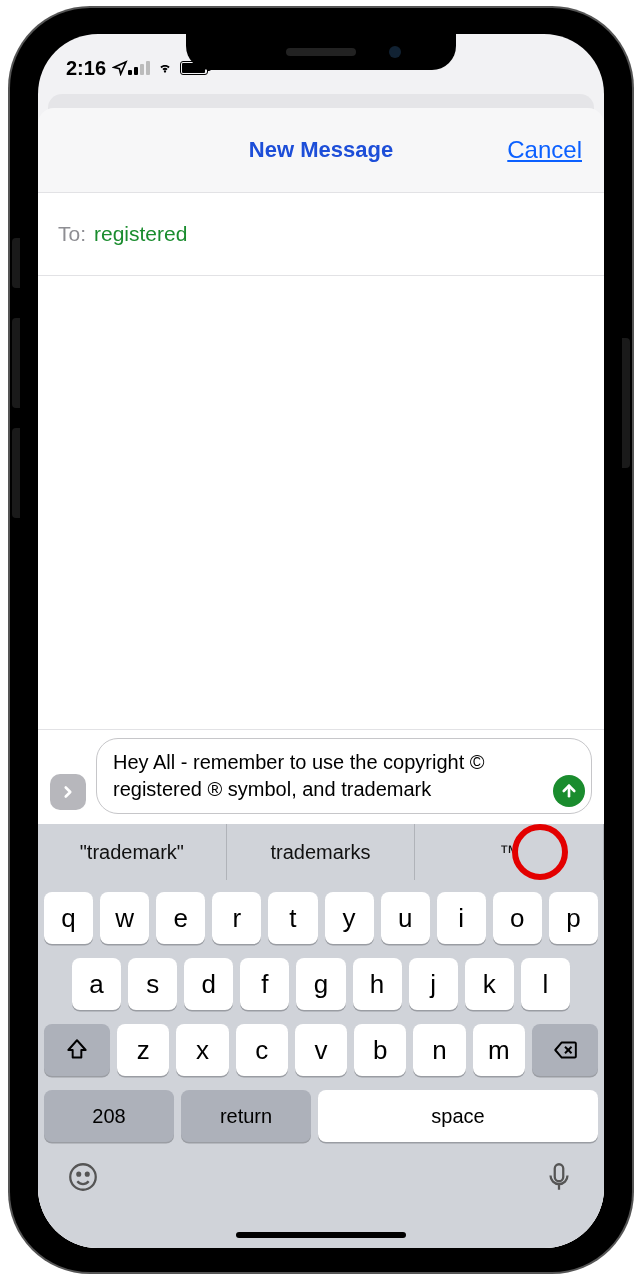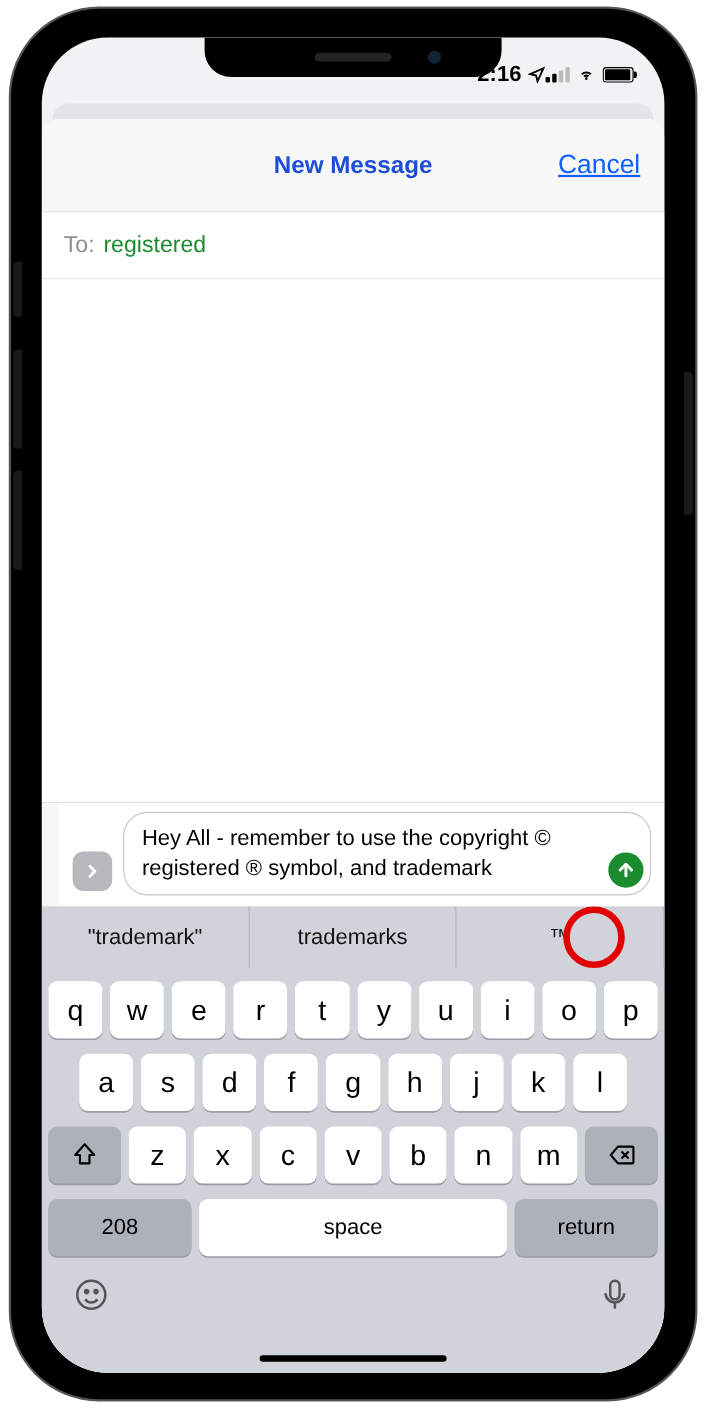--- a/index.html
+++ b/index.html
@@ -21,48 +21,48 @@
   }
   .notch {
     position: absolute; top: 0; left: 50%; transform: translateX(-50%);
     width: 270px; height: 36px; background: #000; border-radius: 0 0 24px 24px;
     display: flex; align-items: center; justify-content: center; gap: 60px;
   }
   .speaker { width: 70px; height: 8px; background: #222; border-radius: 4px; }
   .cam { width: 12px; height: 12px; background: #123; border-radius: 50%; position: absolute; right: 55px; top: 12px; }
 
   
-  .status-bar { position: absolute; top: 0; left: 0; right: 0; height: 54px; display: flex; justify-content: flex-end; align-items: center; padding: 14px 28px 0; color: #000; font-weight: 600; }
+  .status-bar { position: absolute; top: 0; left: 0; right: 0; height: 54px; display: flex; justify-content: flex-start; align-items: center; padding: 14px 28px 0; color: #000; font-weight: 600; }
   .status-left { display: flex; align-items: center; gap: 6px; font-size: 20px; }
   .status-right { display: flex; align-items: center; gap: 6px; }
   .signal-bars { display: flex; align-items: flex-end; gap: 2px; height: 14px; }
   .signal-bars span { width: 4px; background: #000; border-radius: 1px; }
   .signal-bars span:nth-child(1){height:5px;} .signal-bars span:nth-child(2){height:8px;}
   .signal-bars span:nth-child(3){height:11px;background:#bbb;} .signal-bars span:nth-child(4){height:14px;background:#bbb;}
   .wifi { width:18px; height:14px; }
   .battery { width: 28px; height: 14px; border: 1.5px solid #000; border-radius: 3px; position: relative; }
   .battery::after { content:""; position:absolute; right:-4px; top:3px; width:3px; height:6px; background:#000; border-radius:0 2px 2px 0; }
   .battery-fill { position:absolute; left:1px; top:1px; bottom:1px; width: 90%; background:#000; border-radius:1px; }
 
   
   .sheet-back { position:absolute; top:60px; left:10px; right:10px; height:40px; background:#e5e5e8; border-radius:14px 14px 0 0; }
   .sheet { position:absolute; top:74px; left:0; right:0; bottom:0; background:#f7f7f8; border-radius:16px 16px 0 0; display:flex; flex-direction:column; }
   .nav { height:84px; display:flex; align-items:center; justify-content:center; position:relative; }
   .nav-title { font-size:22px; font-weight:700; color:#1d4ed8; }
   .nav-cancel { position:absolute; right:22px; font-size:24px; color:#0b60ff; text-decoration:underline; }
 
   
-  .to-row { background:#fff; border-top:1px solid #e2e2e5; border-bottom:1px solid #e2e2e5; padding:18px 20px; display:flex; gap:8px; font-size:21px; }
+  .to-row { background:#fff; border-top:1px solid #e2e2e5; border-bottom:1px solid #e2e2e5; padding:29px 20px; display:flex; gap:8px; font-size:21px; }
   .to-label { color:#8e8e93; }
   .to-value { color:#1a8c2e; }
 
   .spacer { flex:1; background:#fff; border-bottom:1px solid #e2e2e5; }
 
   
-  .input-row { background:#fff; padding:8px 12px 10px; display:flex; align-items:flex-end; gap:10px;margin-left:16px; }
+  .input-row { background:#fff; padding:8px 12px 10px; display:flex; align-items:flex-end; gap:10px; }
   .expand-btn { width:36px; height:36px; background:#b7b7bc; border-radius:10px; display:flex; align-items:center; justify-content:center; color:#fff; margin-bottom:4px; }
   .bubble { flex:1; border:1.5px solid #c6c6c9; border-radius:22px; padding:10px 44px 10px 16px; font-size:20px; line-height:1.35; color:#000; position:relative; background:#fff; min-height:44px; }
   .send-btn { position:absolute; right:6px; bottom:6px; width:32px; height:32px; background:#1a8c2e; border-radius:50%; display:flex; align-items:center; justify-content:center; }
 
   
   .keyboard { background:#d0d3d9; padding-bottom:54px; }
   .suggestion-bar { display:flex; height:56px; align-items:stretch; position:relative; }
   .sugg { flex:1; display:flex; align-items:center; justify-content:center; font-size:20px; color:#111; border-right:1px solid #b0b3b9; }
   .sugg:last-child { border-right:none; font-weight:600; font-size:19px; }
   .highlight-ring { position:absolute; width:56px; height:56px; border:6px solid #e30000; border-radius:50%; right:36px; top:0px; pointer-events:none; }
@@ -199,22 +199,22 @@
             <div class="key key-mod del">
               <svg viewBox="0 0 24 24" fill="none" stroke="#000" stroke-width="1.8" stroke-linejoin="round">
                   <path d="M21 5H9l-6 7 6 7h12a1 1 0 001-1V6a1 1 0 00-1-1z"></path>
                   <line x1="12" y1="9" x2="18" y2="15"></line>
                   <line x1="18" y1="9" x2="12" y2="15"></line>
                 </svg>
             </div>
           </div>
           <div class="krow krow4">
             <div class="key key-mod">208</div>
+            <div class="key key-return">return</div>
             <div class="key key-space">space</div>
-            <div class="key key-return">return</div>
           </div>
         </div>
 
         <div class="kb-bottom">
           <svg class="kb-icon" viewBox="0 0 24 24" fill="none" stroke="#555" stroke-width="1.6">
               <circle cx="12" cy="12" r="9"></circle>
               <circle cx="9" cy="10" r="1" fill="#555"></circle>
               <circle cx="15" cy="10" r="1" fill="#555"></circle>
               <path d="M8 15c1 1.2 2.4 2 4 2s3-.8 4-2"></path>
             </svg>

